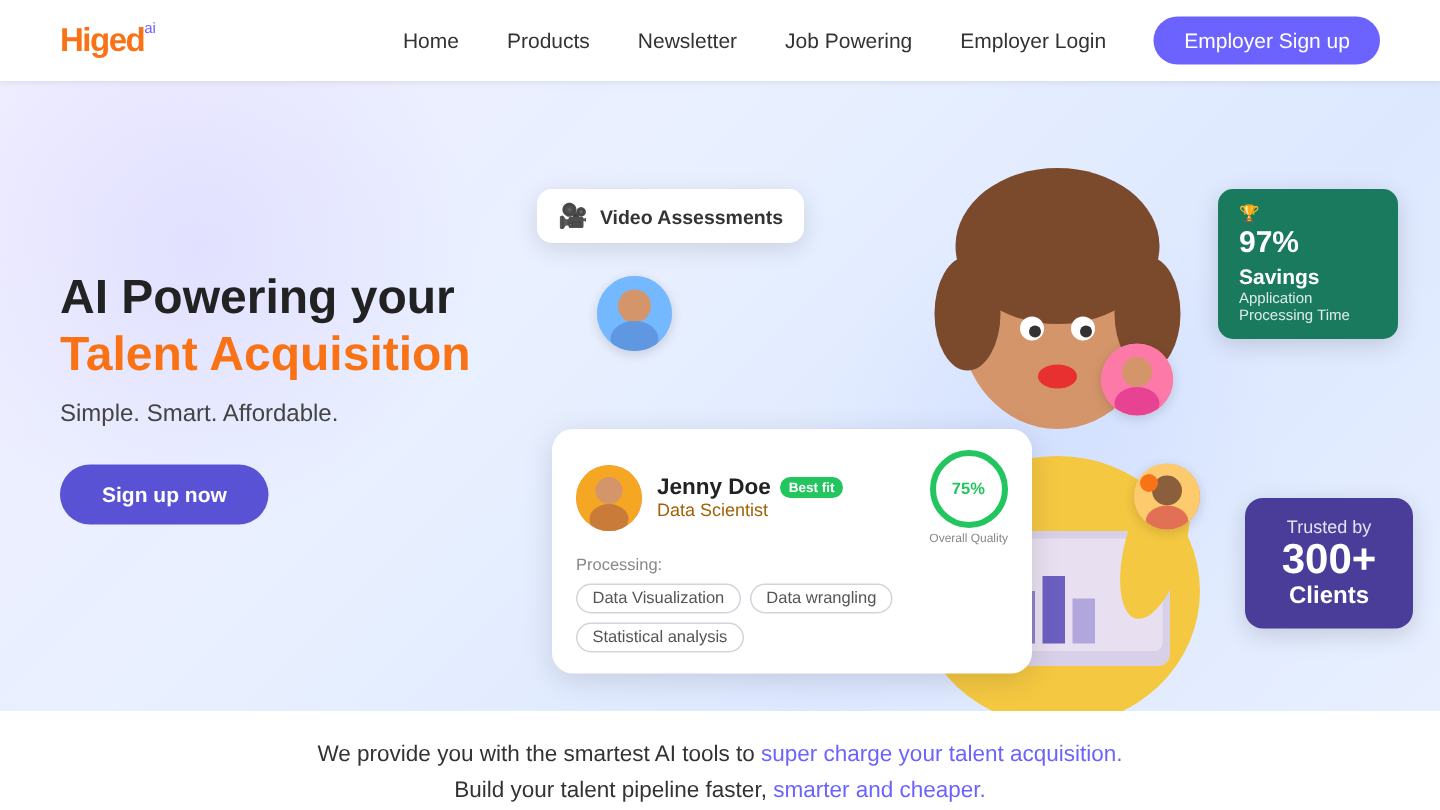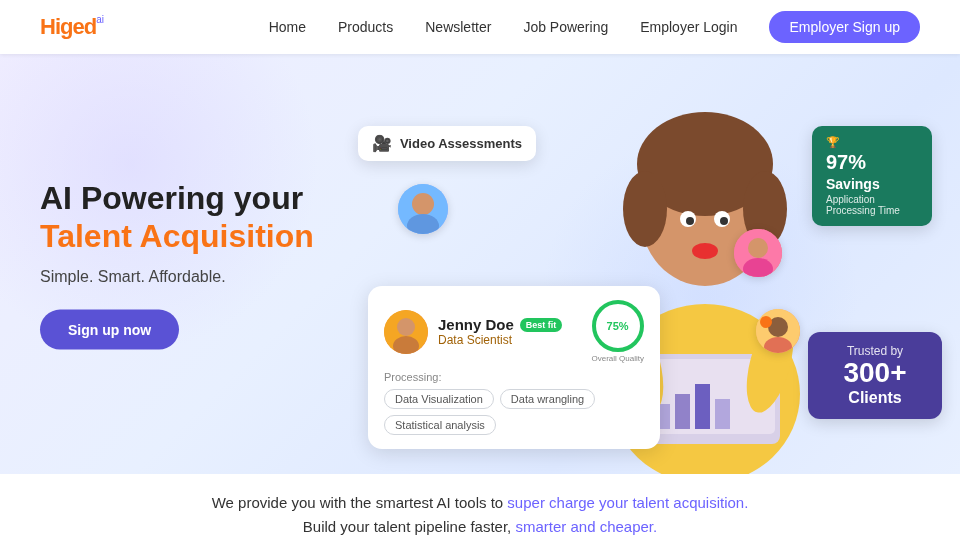--- a/index.html
+++ b/index.html
@@ -70,31 +70,31 @@
       background: #1a7a5e; color: #fff; border-radius: 10px; padding: 10px 14px;
       box-shadow: 0 4px 16px rgba(0,0,0,0.15); width: 120px;
     }
     .card-savings-percent { font-size: 20px; font-weight: 800; }
     .card-savings-label { font-size: 14px; font-weight: 700; margin-top: 2px; }
     .card-savings-sub { font-size: 10px; opacity: 0.85; margin-top: 2px; }
 
     .card-trusted {
       position: absolute; bottom: 60px; right: 20px;
       background: #4a3d9a; color: #fff; border-radius: 12px; padding: 12px 18px;
-      box-shadow: 0 4px 16px rgba(0,0,0,0.15); text-align: center; width: 134px;
+      box-shadow: 0 4px 16px rgba(0,0,0,0.15); text-align: center; width: 112px;
     }
     .card-trusted-label { font-size: 12px; opacity: 0.85; }
     .card-trusted-number { font-size: 28px; font-weight: 900; line-height: 1.1; }
     .card-trusted-clients { font-size: 16px; font-weight: 600; }
 
     
     .card-jenny {
       position: absolute; bottom: 30px; left: 30px;
       background: #fff; border-radius: 14px; padding: 14px 16px;
-      box-shadow: 0 4px 20px rgba(0,0,0,0.13); width: 292px;
+      box-shadow: 0 4px 20px rgba(0,0,0,0.13); width: 320px;
     }
     .jenny-header { display: flex; align-items: center; gap: 10px; margin-bottom: 8px; }
     .jenny-avatar {
       width: 44px; height: 44px; border-radius: 50%;
       background: linear-gradient(135deg, #f5a623, #e8825c);
       flex-shrink: 0; overflow: hidden; display: flex; align-items: center; justify-content: center;
       font-size: 20px;
     }
     .jenny-info { flex: 1; }
     .jenny-name { font-size: 15px; font-weight: 700; color: #222; display: flex; align-items: center; gap: 6px; }

